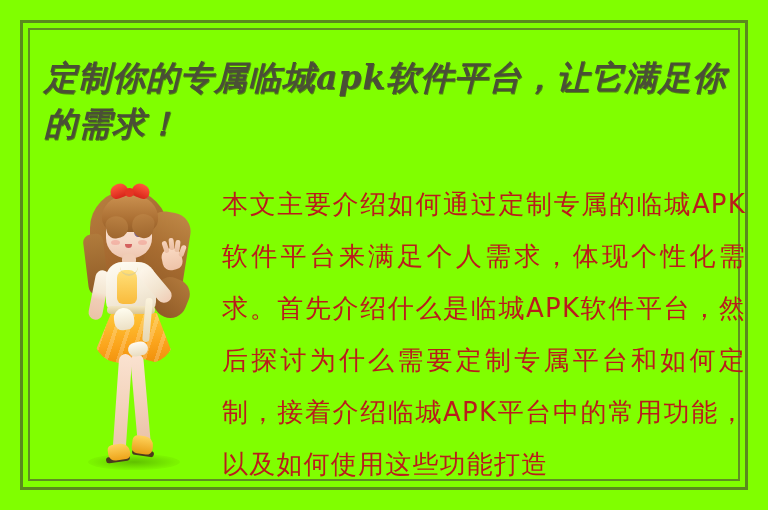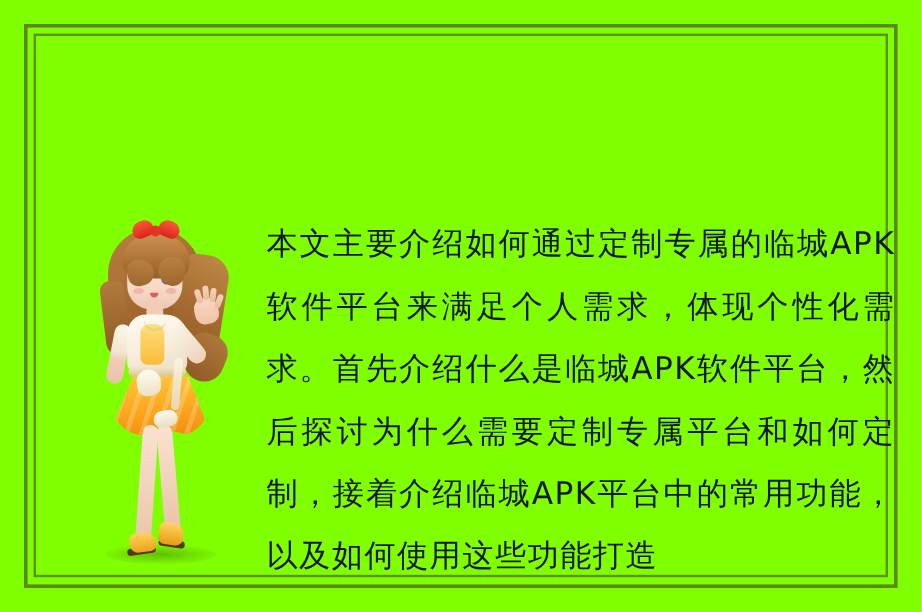--- a/index.html
+++ b/index.html
@@ -59,21 +59,21 @@
     text-shadow: 0.7px 0.7px 0px rgba(40,45,20,0.55);
     white-space: normal;
   }
 
   
   .bodycopy {
     position: absolute;
     left: 222px;
     top: 178px;
     width: 524px;
-    color: #0f172a;
+    color: #b91c1c;
     font-family: "DejaVu Sans", "Liberation Sans", sans-serif;
     font-size: 26px;
     font-weight: 400;
     line-height: 52px;
     letter-spacing: 1.2px;
     text-align: justify;
     text-justify: inter-character;
   }
 
   
@@ -333,20 +333,21 @@
   }
 </style>
 </head>
 <body>
 
 <div id="poster">
 
   <div class="frame-outer"></div>
   <div class="frame-inner"></div>
 
+  <div class="headline">定制你的专属临城apk软件平台，让它满足你的需求！</div>
 
   <div class="character">
     <div class="ch-shadow"></div>
 
     <div class="ch-hair-back"></div>
     <div class="ch-ponytail"></div>
     <div class="ch-ponytail-tip"></div>
     <div class="ch-sidelock"></div>
 
     <div class="ch-arm-l"></div>

